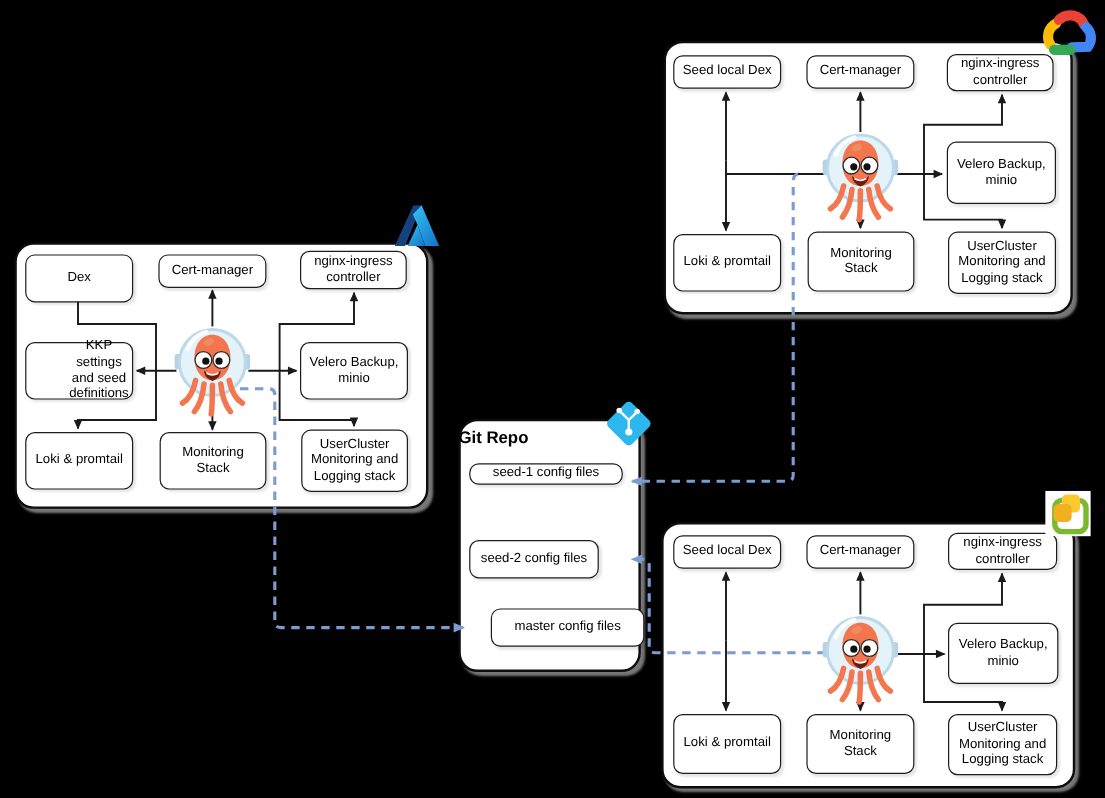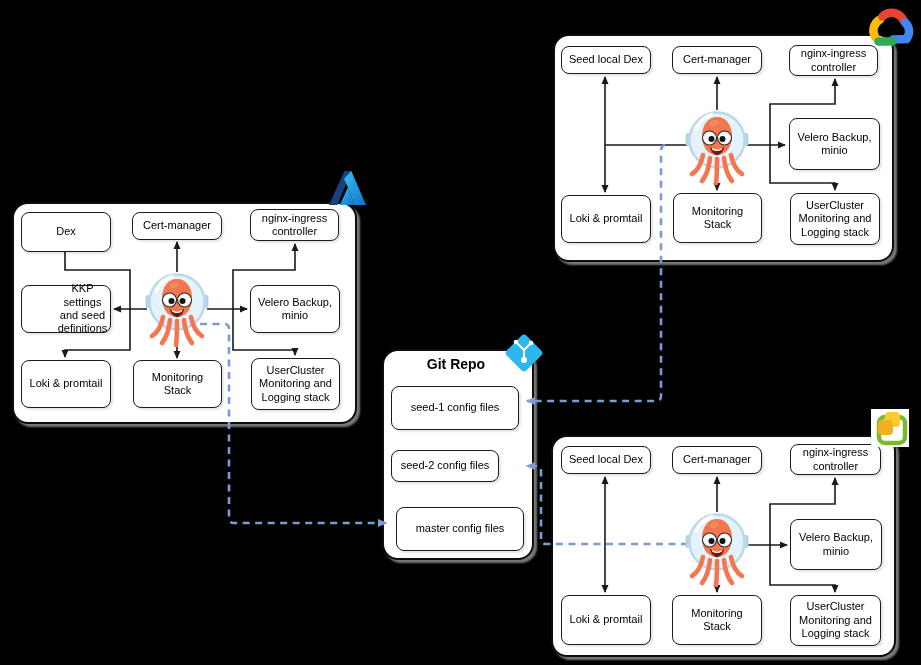--- a/index.html
+++ b/index.html
@@ -14,21 +14,21 @@
   .node{
     position:absolute;background:#fff;border:1.6px solid #1c1c1c;border-radius:8px;
     display:flex;align-items:center;justify-content:center;text-align:center;
     font-size:11px;line-height:1.22;padding:2px 5px;box-sizing:border-box;
     box-shadow:2px 2px 2px rgba(0,0,0,0.10);
   }
   .node .lbl{display:block;}
   .node .narrow{max-width:70px;}
   #connector-layer{position:absolute;left:0;top:0;pointer-events:none;}
   .git-title{
-    position:absolute;left:382px;top:356px;width:148px;text-align:center;
+    position:absolute;left:382px;top:356px;width:148px;text-align:left;
     font-size:14px;font-weight:bold;
   }
   .logo,.octopus-slot{position:absolute;}
   svg{display:block;}
 </style>
 </head>
 <body>
 
 <div id="canvas">
 
@@ -149,27 +149,27 @@
       <span class="lbl">Loki &amp; promtail</span>
     </div>
   <div class="node" style="left:672px;top:595px;width:90px;height:50px;">
       <span class="lbl narrow">Monitoring Stack</span>
     </div>
   <div class="node" style="left:790px;top:595px;width:91px;height:51px;">
       <span class="lbl">UserCluster Monitoring and Logging stack</span>
     </div>
 
   <div class="git-title">Git Repo</div>
-  <div class="node" style="left:391px;top:386px;width:128px;height:44px;">
+  <div class="node" style="left:391px;top:386px;width:128px;height:18px;">
       <span class="lbl">seed-1 config files</span>
     </div>
   <div class="node" style="left:391px;top:450px;width:108px;height:32px;">
       <span class="lbl">seed-2 config files</span>
     </div>
-  <div class="node" style="left:396px;top:507px;width:128px;height:44px;">
+  <div class="node" style="left:409px;top:507px;width:128px;height:32px;">
       <span class="lbl">master config files</span>
     </div>
 
   <div class="octopus-slot" style="left:145px;top:268px;">
   <svg width="64" height="84" viewBox="0 0 64 84">
     <rect x="0.5" y="27" width="7" height="13" rx="2.5" fill="#b7d3e3"></rect>
     <rect x="56.5" y="27" width="7" height="13" rx="2.5" fill="#b7d3e3"></rect>
     <circle cx="32" cy="34" r="27.5" fill="#e4f2fa" stroke="#bcd9ea" stroke-width="2.5"></circle>
     <path d="M11.5,23 A23,23 0 0 1 27,8.5" stroke="#ffffff" stroke-width="3.5" fill="none" stroke-linecap="round" opacity="0.9"></path>
     <g stroke="#f4764e" stroke-width="4.6" fill="none" stroke-linecap="round">

